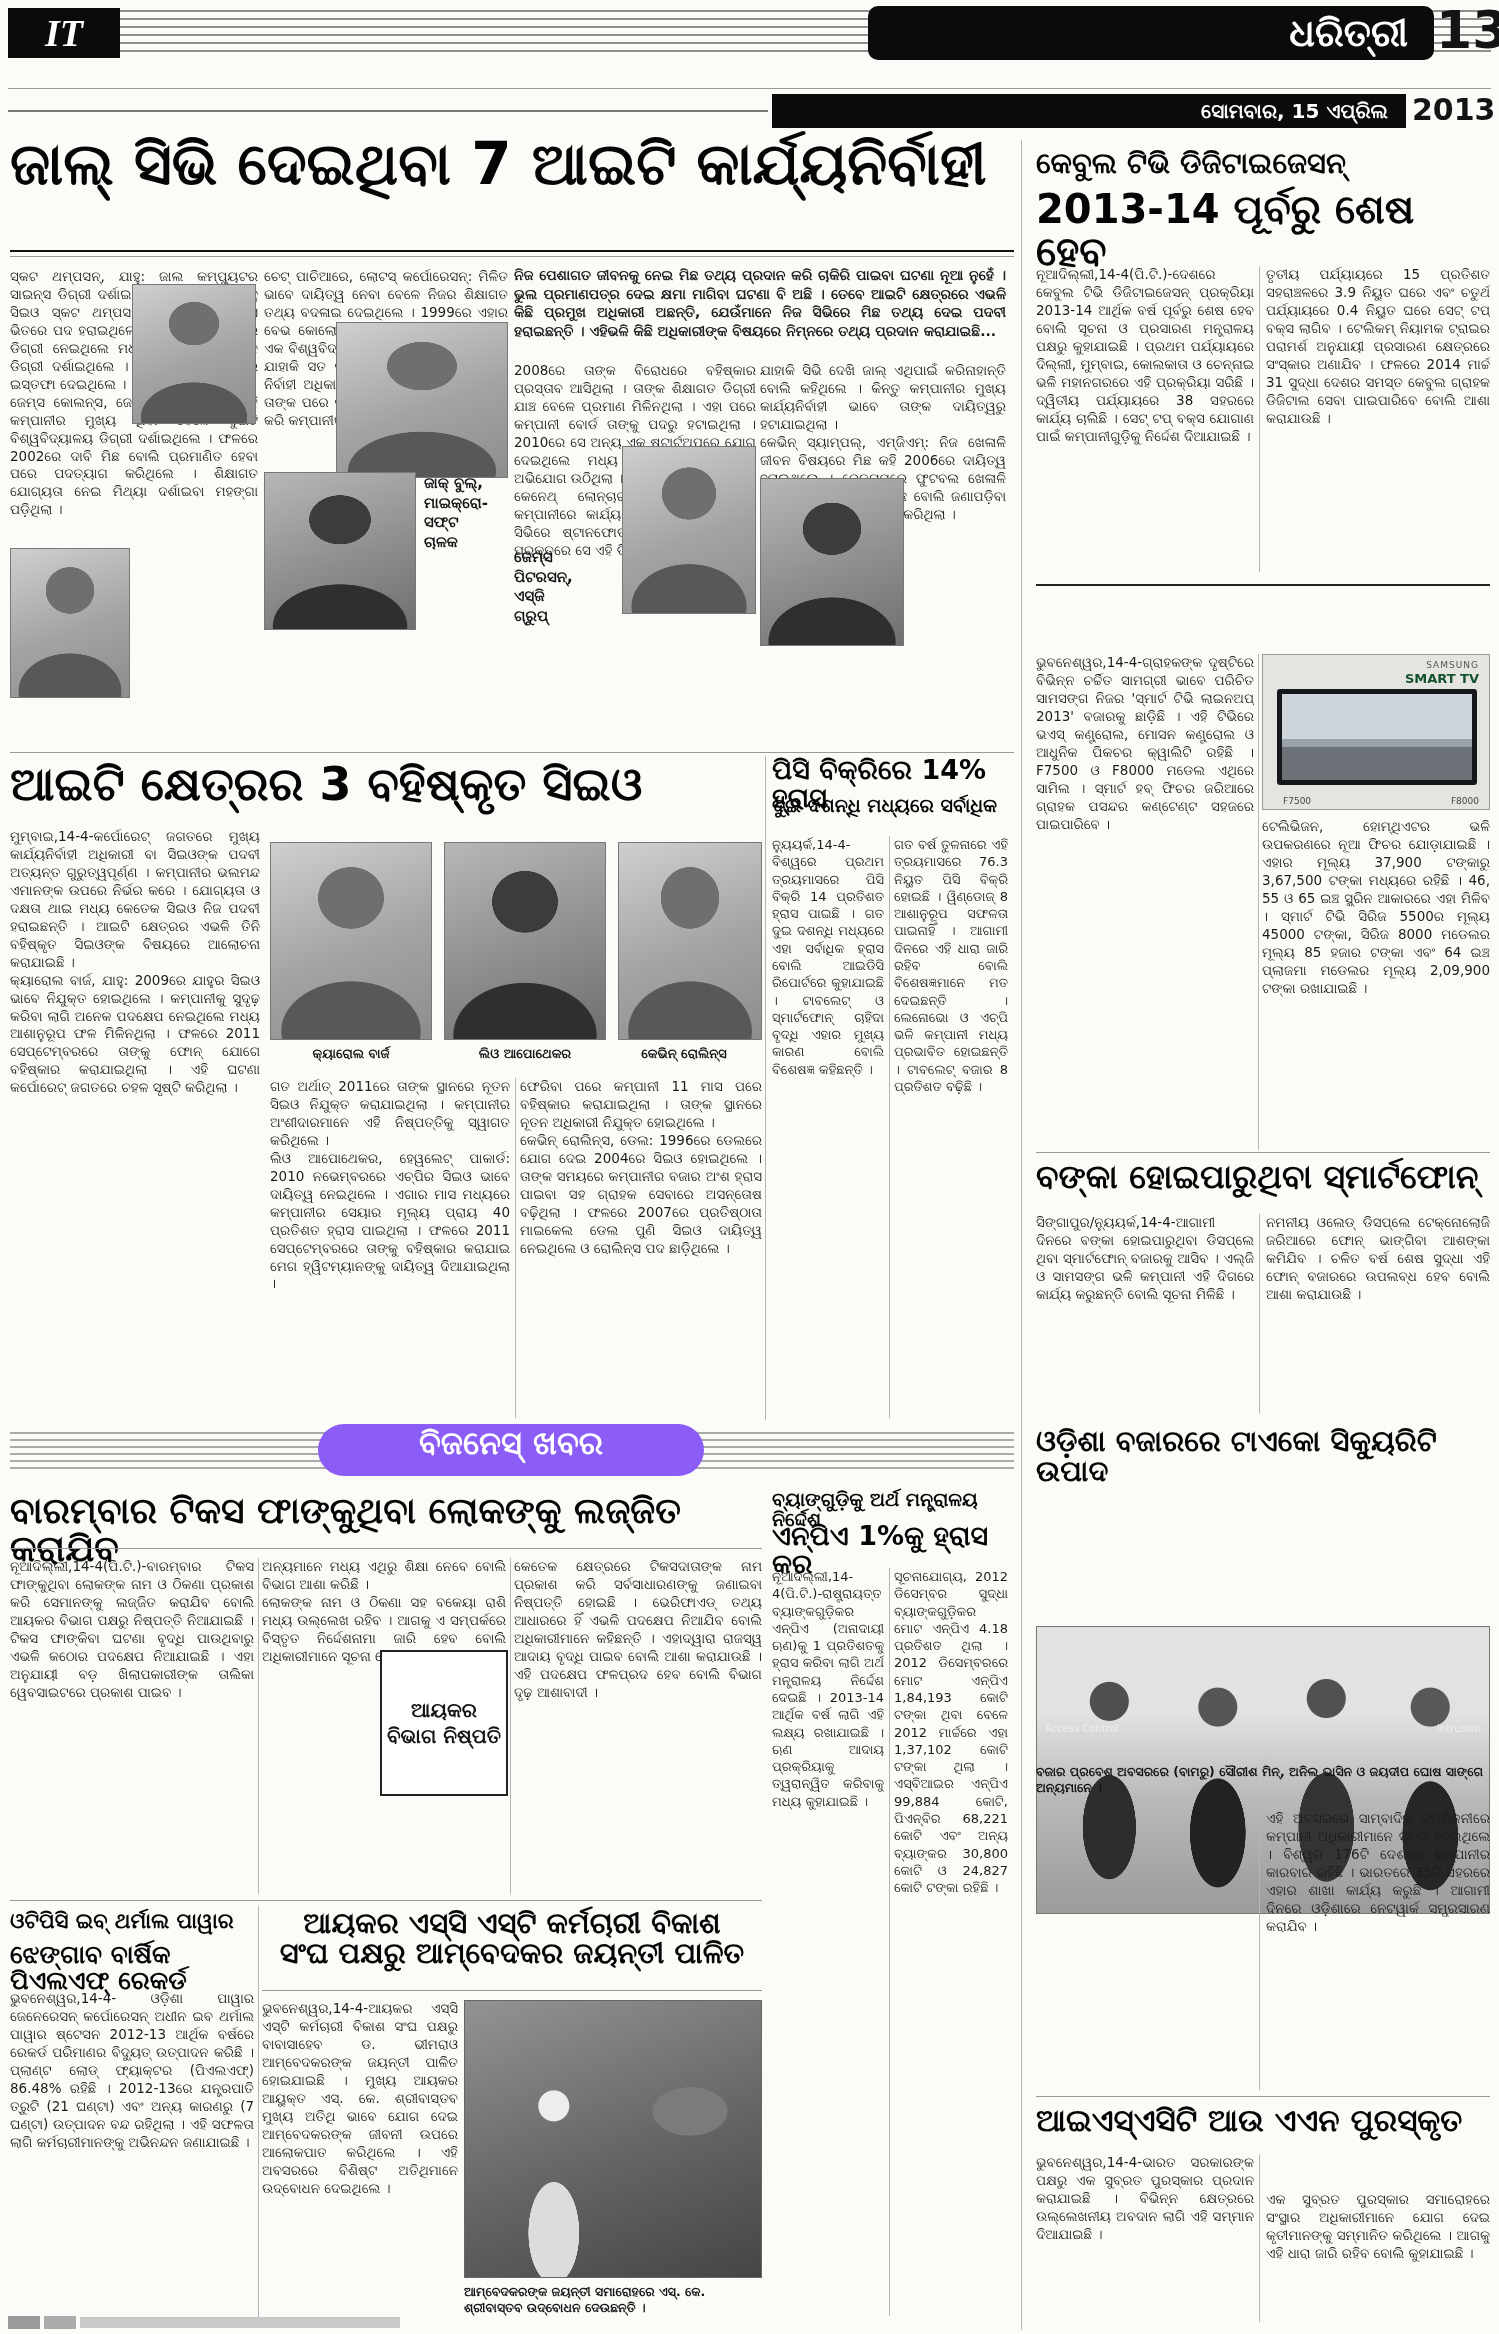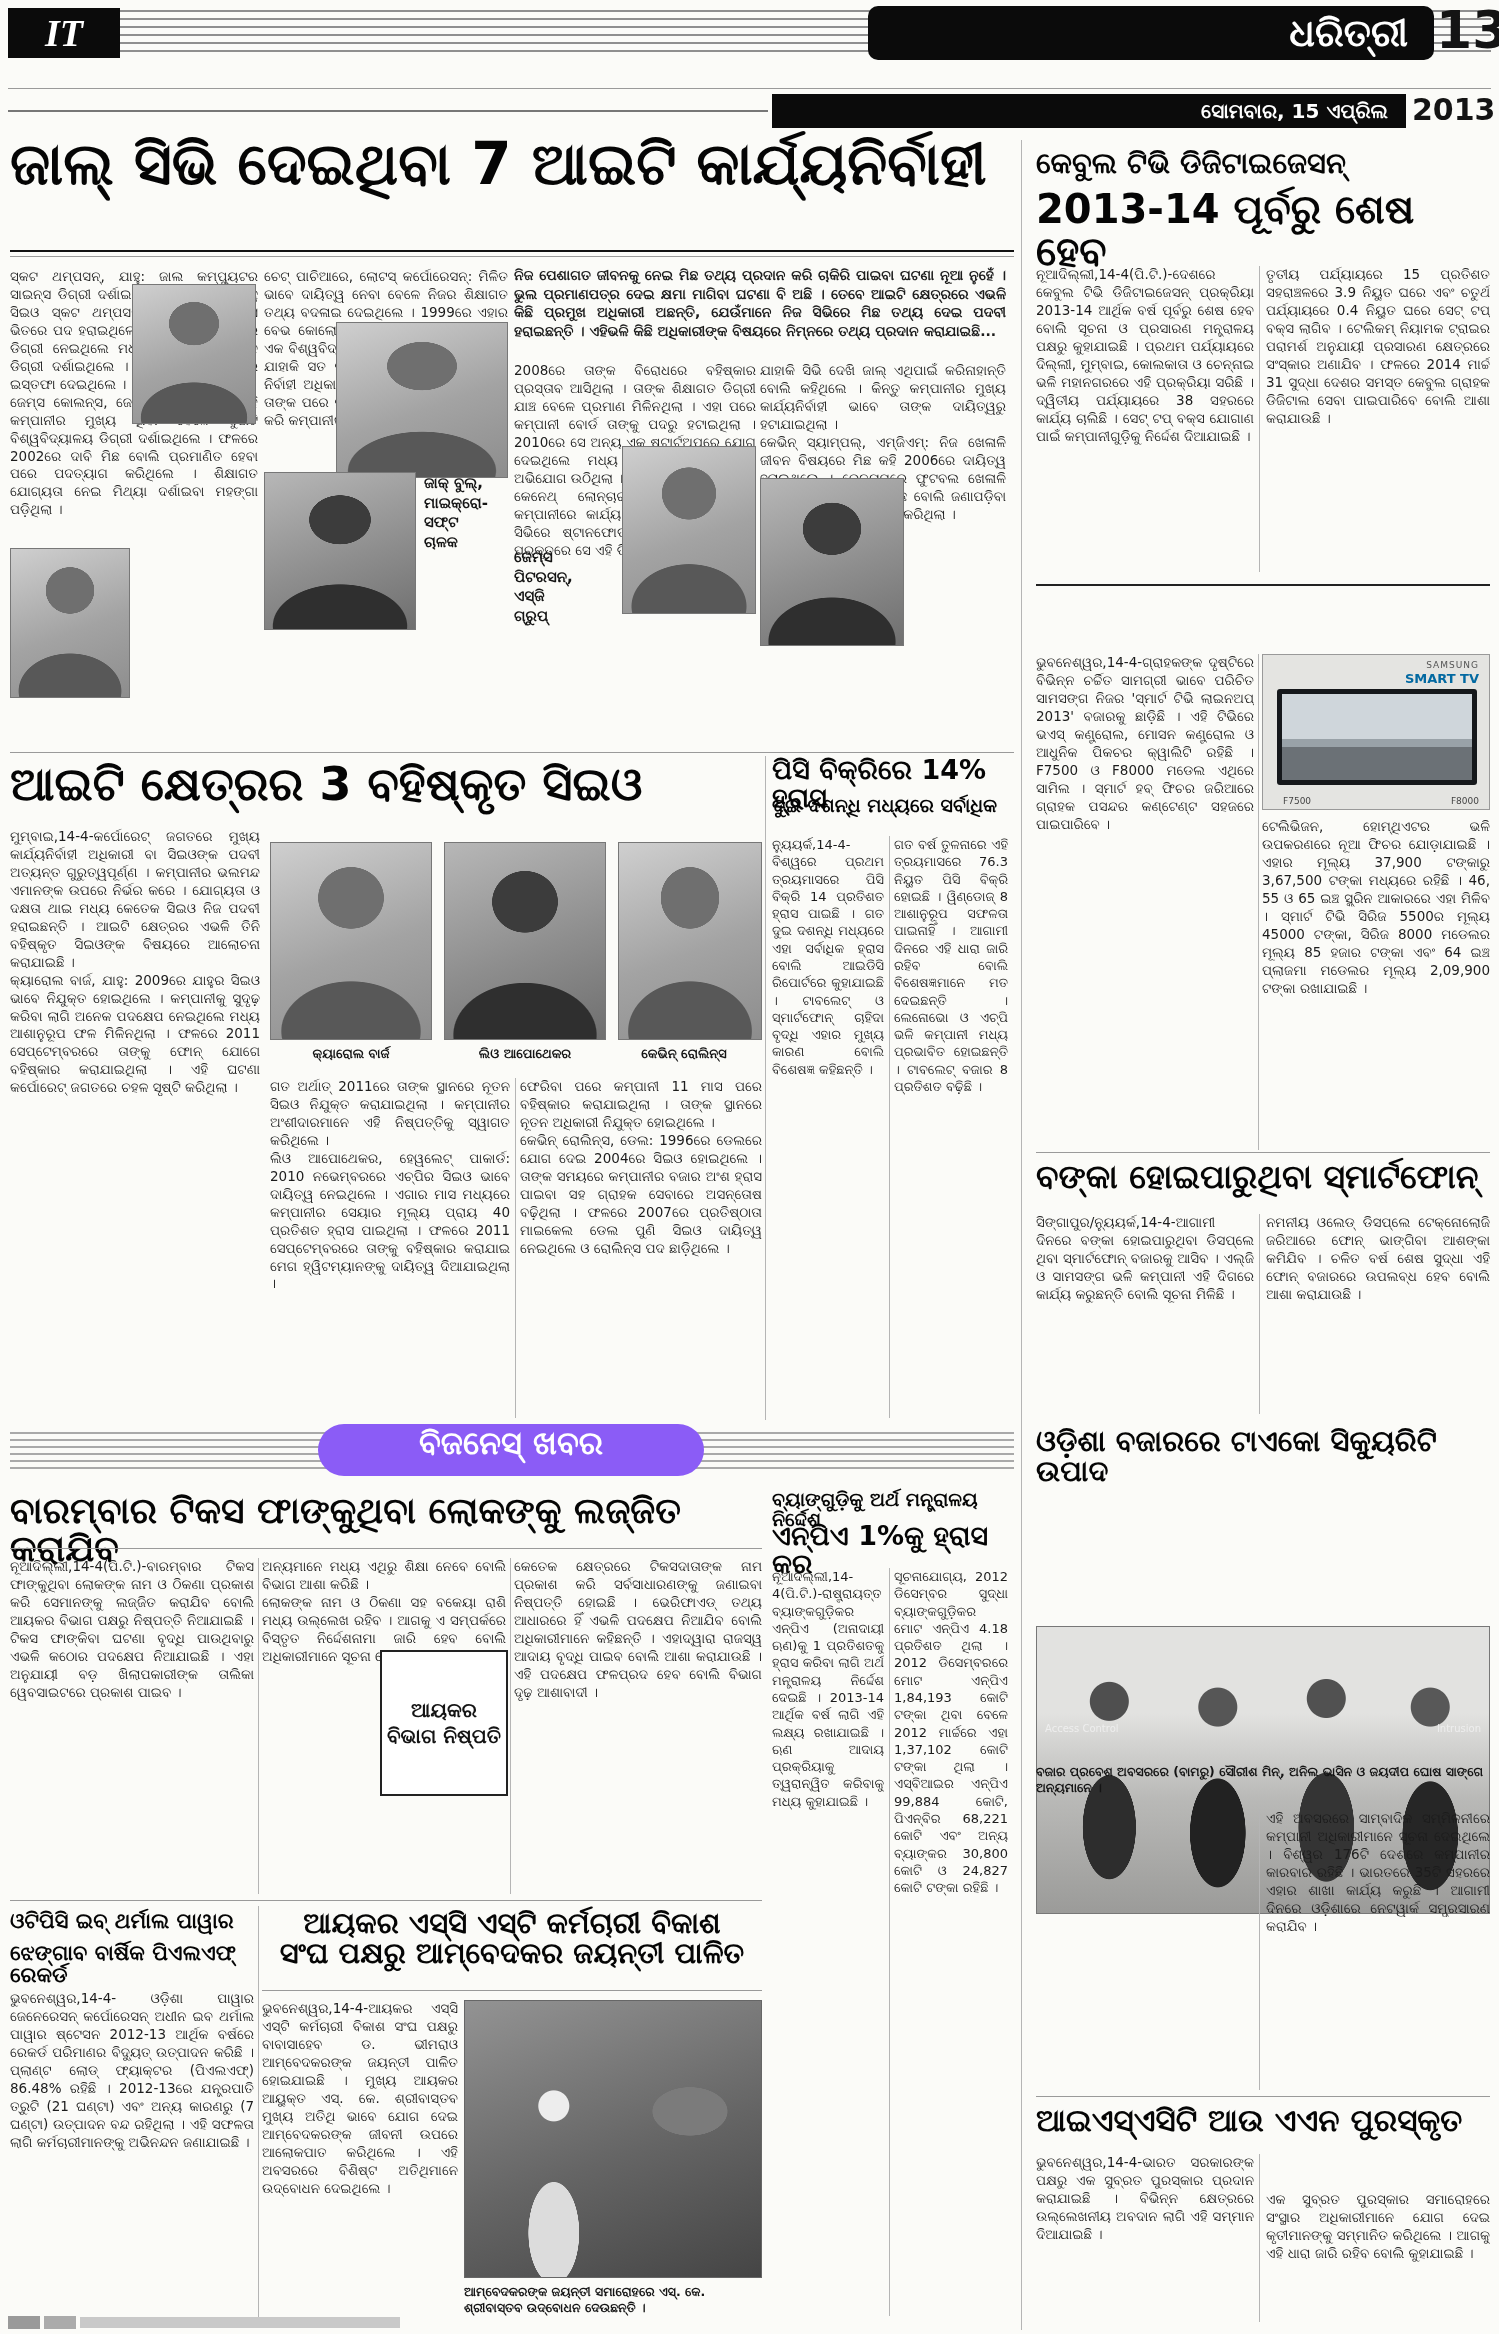--- a/index.html
+++ b/index.html
@@ -34,21 +34,21 @@
   .photo-event { border:1px solid #666; background:
       radial-gradient(circle 16px at 30% 38%, #ededed 0 15px, rgba(0,0,0,0) 16px),
       radial-gradient(ellipse 42px 84px at 30% 84%, #dcdcdc 0 60%, rgba(0,0,0,0) 61%),
       radial-gradient(ellipse 62px 40px at 76% 40%, #7b7b7b 0 60%, rgba(0,0,0,0) 61%),
       linear-gradient(160deg,#939393,#656565 55%,#454545); }
   .caption { font-family:"DejaVu Sans", sans-serif; font-weight:700; font-size:13px; line-height:1.3; white-space:pre-line; }
   .stripes { background:repeating-linear-gradient(to bottom,#8f8f8f 0 2px, rgba(0,0,0,0) 2px 8px); }
   .blackbox { background:#0b0b0b; color:#fff; }
   .tv-image { background:#e4e4e1; border:1px solid #999; position:relative; }
   .tv-brand { position:absolute; top:5px; right:10px; font-family:"DejaVu Sans",sans-serif; font-size:9px; letter-spacing:1px; color:#555; }
-  .tv-label { position:absolute; top:16px; right:10px; font-family:"DejaVu Sans",sans-serif; font-weight:700; font-size:13px; color:#0369a1; }
+  .tv-label { position:absolute; top:16px; right:10px; font-family:"DejaVu Sans",sans-serif; font-weight:700; font-size:13px; color:#14532d; }
   .tv-screen { position:absolute; left:14px; top:34px; width:200px; height:96px; background:#15181b; border-radius:3px; padding:5px; }
   .tv-screen .pic { width:100%; height:100%; background:linear-gradient(to bottom,#cfd6db 0 52%,#99a2a8 52% 62%,#6b7176 62% 100%); }
   .tv-models { position:absolute; bottom:3px; left:20px; right:10px; display:flex; justify-content:space-between; font-family:"DejaVu Sans",sans-serif; font-size:9px; color:#444; }
   .banner-band { background:repeating-linear-gradient(to bottom,#a9a9a9 0 2px, rgba(0,0,0,0) 2px 7px); }
   .pill { background:#8b5cf6; color:#fff; border-radius:28px; display:flex; justify-content:center; }
   .boxed { border:2px solid #222; background:#fff; text-align:center; padding:14px 4px; }
   .overlay-word { position:absolute; font-family:"DejaVu Sans",sans-serif; font-size:10px; color:#f2f2f2; opacity:.85; }
 </style>
 </head>
 <body>
@@ -185,21 +185,21 @@
   </div>
 
   <div class="abs headline" style="left:772px;top:1490px;width:238px;font-size:19px;">ବ୍ୟାଙ୍ଗୁଡ଼ିକୁ ଅର୍ଥ ମନ୍ତ୍ରାଳୟ ନିର୍ଦ୍ଦେଶ</div>
   <div class="abs headline" style="left:772px;top:1522px;width:238px;font-size:27px;">ଏନ୍‌ପିଏ 1%କୁ ହ୍ରାସ କର</div>
   <div class="abs body-text" style="left:772px;top:1568px;width:112px;height:748px;overflow:hidden;font-size:13px;">ନୂଆଦିଲ୍ଲୀ,14-4(ପି.ଟି.)-ରାଷ୍ଟ୍ରାୟତ୍ତ ବ୍ୟାଙ୍କଗୁଡ଼ିକର ଏନ୍‌ପିଏ (ଅନାଦାୟୀ ଋଣ)କୁ 1 ପ୍ରତିଶତକୁ ହ୍ରାସ କରିବା ଲାଗି ଅର୍ଥ ମନ୍ତ୍ରାଳୟ ନିର୍ଦ୍ଦେଶ ଦେଇଛି । 2013-14 ଆର୍ଥିକ ବର୍ଷ ଲାଗି ଏହି ଲକ୍ଷ୍ୟ ରଖାଯାଇଛି । ଋଣ ଆଦାୟ ପ୍ରକ୍ରିୟାକୁ ତ୍ୱରାନ୍ୱିତ କରିବାକୁ ମଧ୍ୟ କୁହାଯାଇଛି ।</div>
   <div class="abs body-text" style="left:894px;top:1568px;width:114px;height:748px;overflow:hidden;font-size:13px;">ସୂଚନାଯୋଗ୍ୟ, 2012 ଡିସେମ୍ବର ସୁଦ୍ଧା ବ୍ୟାଙ୍କଗୁଡ଼ିକର ମୋଟ ଏନ୍‌ପିଏ 4.18 ପ୍ରତିଶତ ଥିଲା । 2012 ଡିସେମ୍ବରରେ ମୋଟ ଏନ୍‌ପିଏ 1,84,193 କୋଟି ଟଙ୍କା ଥିବା ବେଳେ 2012 ମାର୍ଚ୍ଚରେ ଏହା 1,37,102 କୋଟି ଟଙ୍କା ଥିଲା । ଏସ୍‌ବିଆଇର ଏନ୍‌ପିଏ 99,884 କୋଟି, ପିଏନ୍‌ବିର 68,221 କୋଟି ଏବଂ ଅନ୍ୟ ବ୍ୟାଙ୍କର 30,800 କୋଟି ଓ 24,827 କୋଟି ଟଙ୍କା ରହିଛି ।</div>
   <div class="abs vrule" style="left:889px;top:1568px;height:748px;"></div>
 
   <div class="abs hrule-light" style="left:10px;top:1900px;width:752px;"></div>
   <div class="abs headline" style="left:10px;top:1910px;width:244px;font-size:21px;">ଓଟିପିସି ଇବ୍ ଥର୍ମାଲ ପାୱାର</div>
-  <div class="abs headline" style="left:10px;top:1942px;width:244px;font-size:21px;">ଝେଙ୍ଗାବ ବାର୍ଷିକ ପିଏଲଏଫ୍ ରେକର୍ଡ</div>
+  <div class="abs headline" style="left:10px;top:1942px;width:244px;font-size:25px;">ଝେଙ୍ଗାବ ବାର୍ଷିକ ପିଏଲଏଫ୍ ରେକର୍ଡ</div>
   <div class="abs body-text" style="left:10px;top:1990px;width:244px;height:326px;overflow:hidden;">ଭୁବନେଶ୍ୱର,14-4- ଓଡ଼ିଶା ପାୱାର ଜେନେରେସନ୍ କର୍ପୋରେସନ୍ ଅଧୀନ ଇବ ଥର୍ମାଲ ପାୱାର ଷ୍ଟେସନ 2012-13 ଆର୍ଥିକ ବର୍ଷରେ ରେକର୍ଡ ପରିମାଣର ବିଦ୍ୟୁତ୍ ଉତ୍ପାଦନ କରିଛି । ପ୍ଲାଣ୍ଟ ଲୋଡ୍ ଫ୍ୟାକ୍ଟର (ପିଏଲଏଫ୍) 86.48% ରହିଛି । 2012-13ରେ ଯନ୍ତ୍ରପାତି ତ୍ରୁଟି (21 ଘଣ୍ଟା) ଏବଂ ଅନ୍ୟ କାରଣରୁ (7 ଘଣ୍ଟା) ଉତ୍ପାଦନ ବନ୍ଦ ରହିଥିଲା । ଏହି ସଫଳତା ଲାଗି କର୍ମଚାରୀମାନଙ୍କୁ ଅଭିନନ୍ଦନ ଜଣାଯାଇଛି ।</div>
 
   <div class="abs vrule" style="left:258px;top:1906px;height:412px;"></div>
   <div class="abs headline" style="left:262px;top:1908px;width:500px;font-size:29px;text-align:center;white-space:pre-line;">ଆୟକର ଏସ୍‌ସି ଏସ୍‌ଟି କର୍ମଚାରୀ ବିକାଶ
 ସଂଘ ପକ୍ଷରୁ ଆମ୍ବେଦକର ଜୟନ୍ତୀ ପାଳିତ</div>
   <div class="abs hrule-light" style="left:262px;top:1990px;width:500px;"></div>
   <div class="abs body-text" style="left:262px;top:2000px;width:196px;height:316px;overflow:hidden;">ଭୁବନେଶ୍ୱର,14-4-ଆୟକର ଏସ୍‌ସି ଏସ୍‌ଟି କର୍ମଚାରୀ ବିକାଶ ସଂଘ ପକ୍ଷରୁ ବାବାସାହେବ ଡ. ଭୀମରାଓ ଆମ୍ବେଦକରଙ୍କ ଜୟନ୍ତୀ ପାଳିତ ହୋଇଯାଇଛି । ମୁଖ୍ୟ ଆୟକର ଆୟୁକ୍ତ ଏସ୍. କେ. ଶ୍ରୀବାସ୍ତବ ମୁଖ୍ୟ ଅତିଥି ଭାବେ ଯୋଗ ଦେଇ ଆମ୍ବେଦକରଙ୍କ ଜୀବନୀ ଉପରେ ଆଲୋକପାତ କରିଥିଲେ । ଏହି ଅବସରରେ ବିଶିଷ୍ଟ ଅତିଥିମାନେ ଉଦ୍‌ବୋଧନ ଦେଇଥିଲେ ।</div>
   <div class="abs photo-event" style="left:464px;top:2000px;width:298px;height:278px;"></div>
   <div class="abs caption" style="left:464px;top:2284px;width:298px;font-size:12.5px;">ଆମ୍ବେଦକରଙ୍କ ଜୟନ୍ତୀ ସମାରୋହରେ ଏସ୍. କେ. ଶ୍ରୀବାସ୍ତବ ଉଦ୍‌ବୋଧନ ଦେଉଛନ୍ତି ।</div>
 

